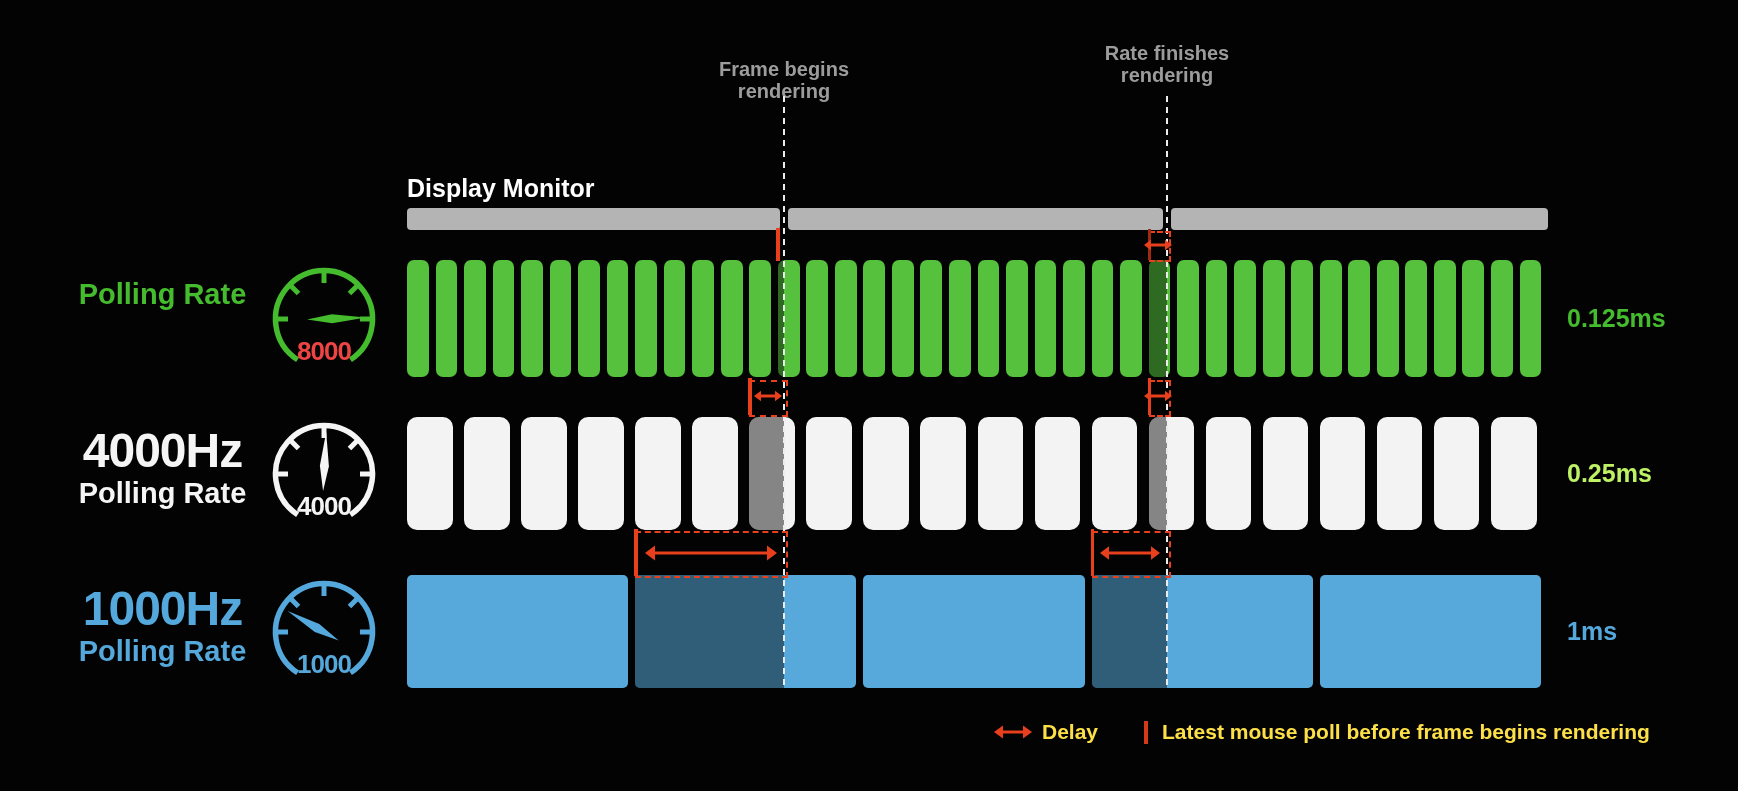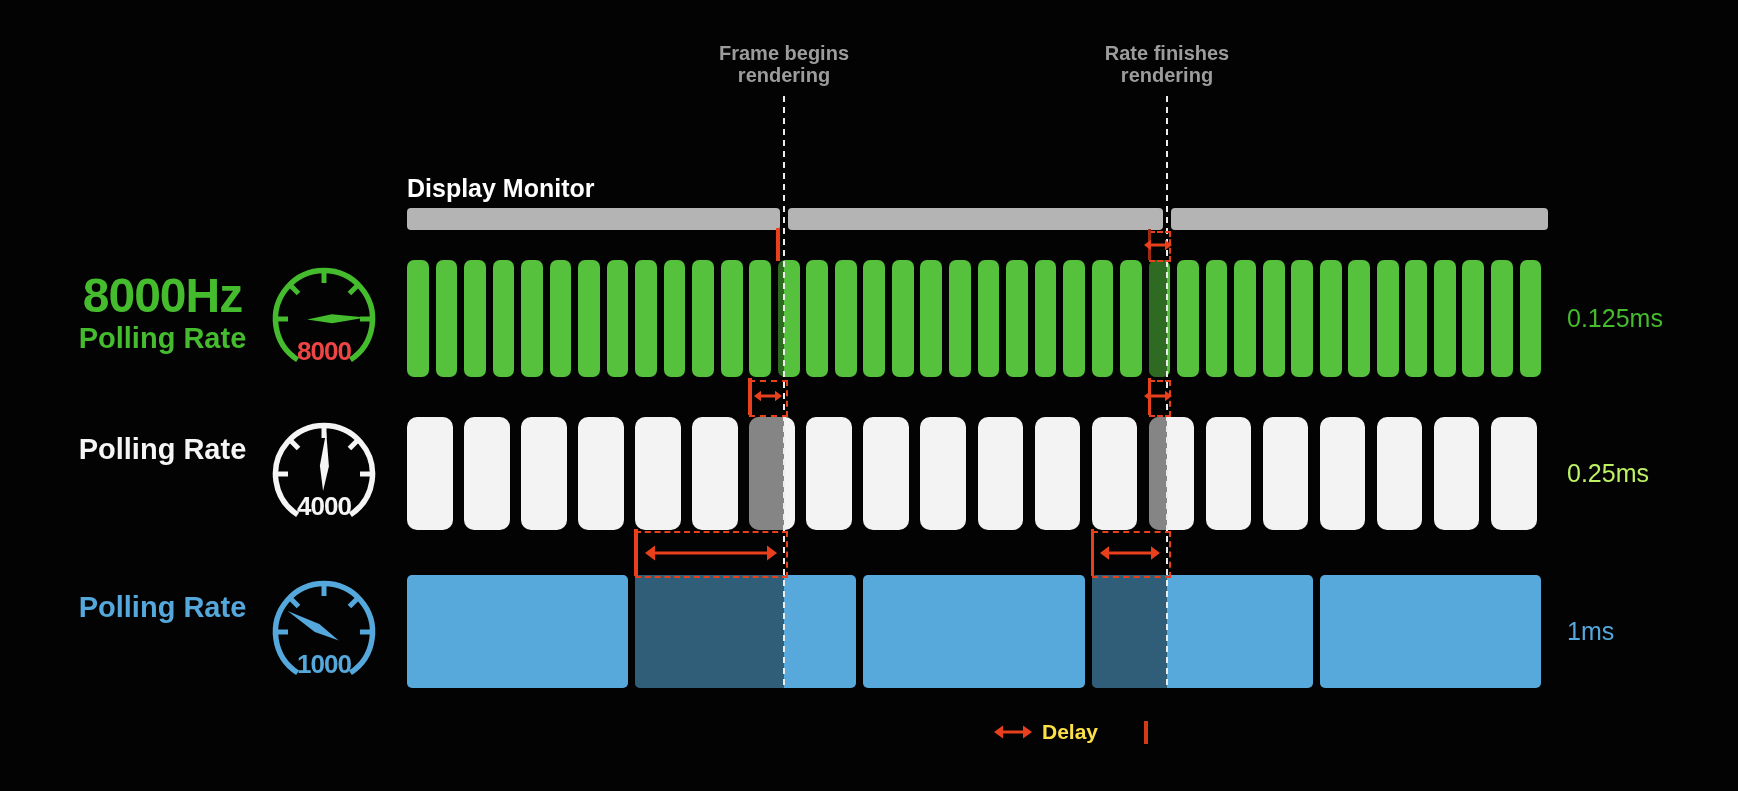--- a/index.html
+++ b/index.html
@@ -17,34 +17,34 @@
   }
   .monitor-label{position:absolute;left:407px;top:174px;color:#ffffff;font-size:25px;font-weight:700;}
   .monitor-seg{position:absolute;top:208px;height:22px;border-radius:4px;z-index:10;}
   .poll-bar{position:absolute;z-index:10;}
   .shade{position:absolute;z-index:20;}
   .row-label{position:absolute;left:30px;width:265px;text-align:center;font-weight:700;z-index:10;}
   .row-label .rate{font-size:48px;line-height:44px;letter-spacing:-1px;}
   .row-label .sub{font-size:29px;line-height:30px;margin-top:5px;}
   .gauge-wrap{position:absolute;width:112px;height:112px;z-index:10;}
   .gauge-num{position:absolute;left:50%;top:73px;transform:translateX(-50%);font-size:26px;font-weight:700;letter-spacing:-1px;}
-  .interval{position:absolute;left:1567px;font-size:25px;font-weight:400;z-index:10;}
+  .interval{position:absolute;left:1567px;font-size:25px;font-weight:700;z-index:10;}
   .dbox{position:absolute;z-index:50;}
   .dbox-left{position:absolute;z-index:55;}
   .ann-svg{position:absolute;z-index:60;}
   .legend{position:absolute;left:994px;top:716px;height:32px;display:flex;align-items:center;font-size:21px;font-weight:700;z-index:10;}
   .lg-tick{display:inline-block;width:4px;height:23px;margin:0 14px 0 46px;}
   .lg-delay{margin-left:10px;}
 </style>
 </head>
 <body>
 
 <div id="canvas" style="background: rgb(3, 3, 3);">
 
-  <div class="event-label" style="left: 784px; color: rgb(156, 156, 156);">
+  <div class="event-label" style="left: 784px; color: rgb(156, 156, 156); margin-top: 16px;">
     <div>Frame begins</div>
     <div>rendering</div>
   </div>
   <div class="event-label" style="left: 1167px; color: rgb(156, 156, 156);">
     <div>Rate finishes</div>
     <div>rendering</div>
   </div>
 
   <div class="frame-line" style="left:783px"></div>
   <div class="frame-line" style="left:1166px"></div>
@@ -133,21 +133,20 @@
         background:#55c13c;border-radius:7px"></div>
       <div class="poll-bar" style="left:1491.0px;top:260px;width:21.8px;height:117px;
         background:#55c13c;border-radius:7px"></div>
       <div class="poll-bar" style="left:1519.5px;top:260px;width:21.8px;height:117px;
         background:#55c13c;border-radius:7px"></div>
       <div class="shade" style="left:777.8px;top:260px;width:6.2px;height:117px;
         background:rgba(0,0,0,0.45);border-radius:7px 0 0 7px"></div>
       <div class="shade" style="left:1148.7px;top:260px;width:18.3px;height:117px;
         background:rgba(0,0,0,0.45);border-radius:7px 0 0 7px"></div>
       <div class="row-label" style="top:273.5px;color:#45bb2e">
-      <div class="rate">8000Hz</div>
       <div class="sub">Polling Rate</div>
       </div>
       <div class="interval" style="top:303.5px;color:#45bb2e">0.125ms</div>
       <div class="gauge-wrap" style="left:268px;top:262.5px">
       <svg width="112" height="112">
         <path d="M 82.4 96.7 A 48.5 48.5 0 1 0 29.6 96.7" fill="none" stroke="#45bb2e" stroke-width="5.5"></path>
         <line x1="103" y1="56" x2="92" y2="56" stroke="#45bb2e" stroke-width="5"></line>
           <line x1="89.23401871576775" y1="22.765981284232268" x2="81.45584412271572" y2="30.54415587728429" stroke="#45bb2e" stroke-width="5"></line>
           <line x1="56" y1="9" x2="56" y2="20" stroke="#45bb2e" stroke-width="5"></line>
           <line x1="22.765981284232268" y1="22.76598128423226" x2="30.54415587728429" y2="30.544155877284286" stroke="#45bb2e" stroke-width="5"></line>
@@ -193,20 +192,21 @@
         background:#f3f3f3;border-radius:10px"></div>
       <div class="poll-bar" style="left:1433.9px;top:417px;width:45.5px;height:113px;
         background:#f3f3f3;border-radius:10px"></div>
       <div class="poll-bar" style="left:1491.0px;top:417px;width:45.5px;height:113px;
         background:#f3f3f3;border-radius:10px"></div>
       <div class="shade" style="left:749.3px;top:417px;width:34.7px;height:113px;
         background:rgba(0,0,0,0.45);border-radius:10px 0 0 10px"></div>
       <div class="shade" style="left:1148.7px;top:417px;width:18.3px;height:113px;
         background:rgba(0,0,0,0.45);border-radius:10px 0 0 10px"></div>
       <div class="row-label" style="top:428.5px;color:#f5f5f5">
+      <div class="rate">4000Hz</div>
       <div class="sub">Polling Rate</div>
       </div>
       <div class="interval" style="top:458.5px;color:#bef264">0.25ms</div>
       <div class="gauge-wrap" style="left:268px;top:417.5px">
       <svg width="112" height="112">
         <path d="M 82.4 96.7 A 48.5 48.5 0 1 0 29.6 96.7" fill="none" stroke="#f5f5f5" stroke-width="5.5"></path>
         <line x1="103" y1="56" x2="92" y2="56" stroke="#f5f5f5" stroke-width="5"></line>
           <line x1="89.23401871576775" y1="22.765981284232268" x2="81.45584412271572" y2="30.54415587728429" stroke="#f5f5f5" stroke-width="5"></line>
           <line x1="56" y1="9" x2="56" y2="20" stroke="#f5f5f5" stroke-width="5"></line>
           <line x1="22.765981284232268" y1="22.76598128423226" x2="30.54415587728429" y2="30.544155877284286" stroke="#f5f5f5" stroke-width="5"></line>
@@ -222,20 +222,21 @@
         background:#58a9db;border-radius:5px"></div>
       <div class="poll-bar" style="left:1091.6px;top:575px;width:221.2px;height:113px;
         background:#58a9db;border-radius:5px"></div>
       <div class="poll-bar" style="left:1319.8px;top:575px;width:221.2px;height:113px;
         background:#58a9db;border-radius:5px"></div>
       <div class="shade" style="left:635.2px;top:575px;width:148.8px;height:113px;
         background:rgba(0,0,0,0.45);border-radius:5px 0 0 5px"></div>
       <div class="shade" style="left:1091.6px;top:575px;width:75.4px;height:113px;
         background:rgba(0,0,0,0.45);border-radius:5px 0 0 5px"></div>
       <div class="row-label" style="top:586.5px;color:#55a8db">
+      <div class="rate">1000Hz</div>
       <div class="sub">Polling Rate</div>
       </div>
       <div class="interval" style="top:616.5px;color:#55a8db">1ms</div>
       <div class="gauge-wrap" style="left:268px;top:575.5px">
       <svg width="112" height="112">
         <path d="M 82.4 96.7 A 48.5 48.5 0 1 0 29.6 96.7" fill="none" stroke="#55a8db" stroke-width="5.5"></path>
         <line x1="103" y1="56" x2="92" y2="56" stroke="#55a8db" stroke-width="5"></line>
           <line x1="89.23401871576775" y1="22.765981284232268" x2="81.45584412271572" y2="30.54415587728429" stroke="#55a8db" stroke-width="5"></line>
           <line x1="56" y1="9" x2="56" y2="20" stroke="#55a8db" stroke-width="5"></line>
           <line x1="22.765981284232268" y1="22.76598128423226" x2="30.54415587728429" y2="30.544155877284286" stroke="#55a8db" stroke-width="5"></line>
@@ -289,14 +290,15 @@
   <div class="legend" style="color: #fde047;">
     <span id="legend-arrow-slot">
         <svg width="38" height="18" style="display:block">
       <line x1="8" y1="9" x2="30" y2="9" stroke="#e8401c" stroke-width="3"></line>
       <polygon points="0,9 9,2.5 9,15.5" fill="#e8401c"></polygon>
       <polygon points="38,9 29,2.5 29,15.5" fill="#e8401c"></polygon>
         </svg>
       </span>
     <span class="lg-delay">Delay</span>
     <span class="lg-tick" style="background: rgb(210, 58, 24);"></span>
+    <span>Latest mouse poll before frame begins rendering</span>
   </div>
 </div>
 
 </body></html>

